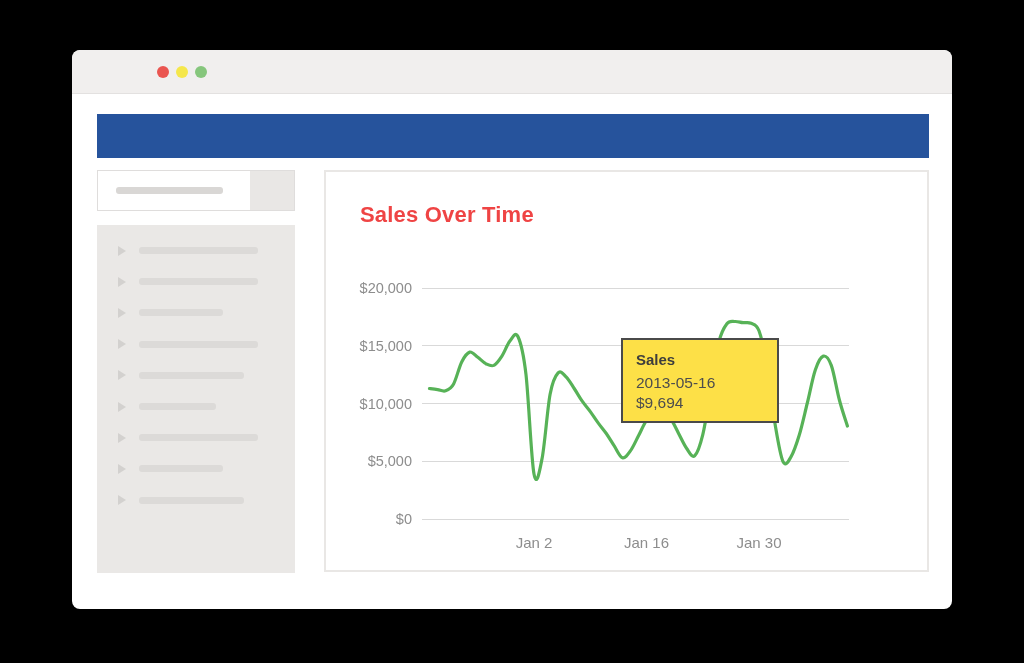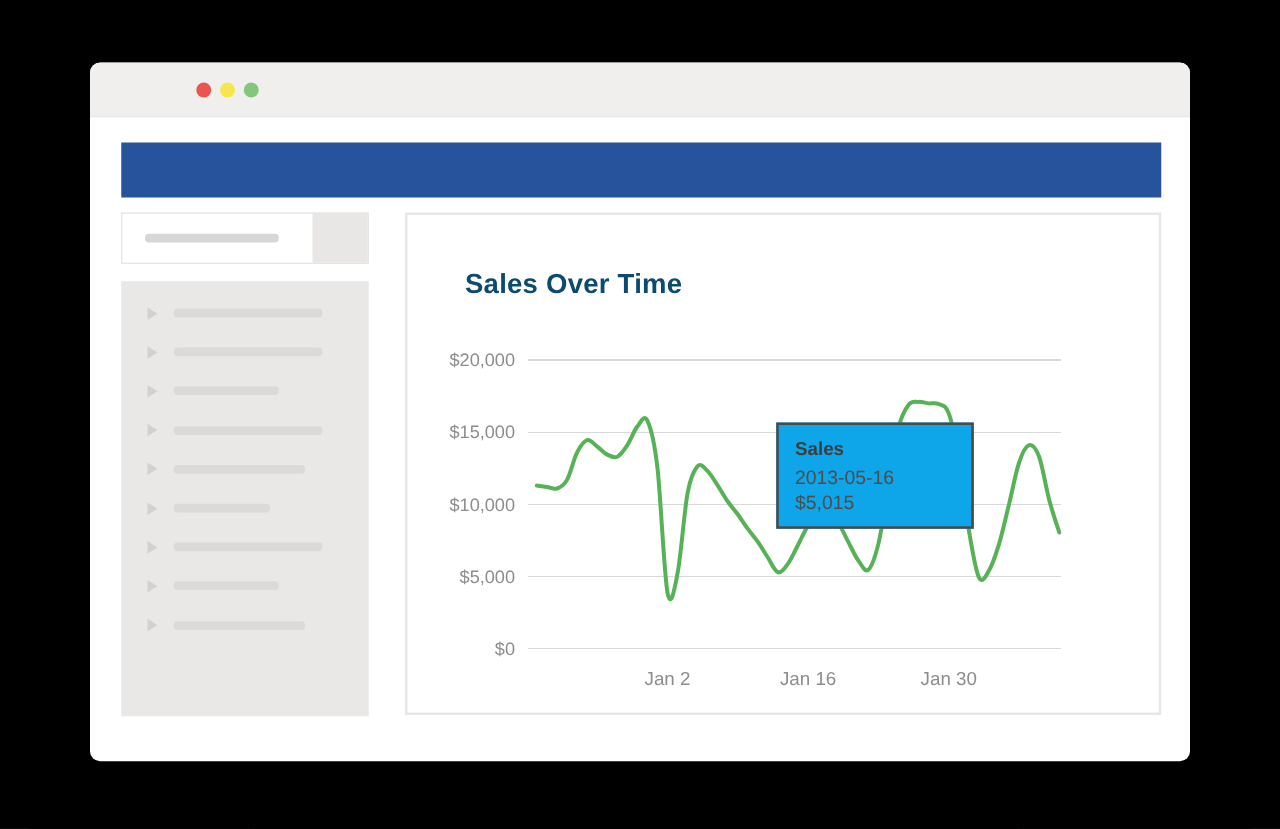--- a/index.html
+++ b/index.html
@@ -14,23 +14,23 @@
   .navbar{position:absolute;left:25px;top:64px;width:832px;height:44px;}
   .search{position:absolute;left:25px;top:120px;width:198px;height:41px;border:1px solid #dfdddc;box-sizing:border-box;display:flex;background:#fff;}
   .search-input{flex:1;background:#fff;display:flex;align-items:center;}
   .ph-bar{display:inline-block;margin-left:18px;width:107px;height:7px;border-radius:3px;background:#d9d7d5;}
   .search-btn{width:44px;background:#e9e7e5;}
   .sidepanel{position:absolute;left:25px;top:175px;width:198px;height:348px;background:#eae8e6;padding-top:10px;box-sizing:border-box;}
   .side-item{height:31.2px;display:flex;align-items:center;}
   .tri{display:inline-block;margin-left:21px;width:0;height:0;border-left:8px solid #d3d1cf;border-top:5px solid transparent;border-bottom:5px solid transparent;}
   .side-bar{display:inline-block;margin-left:13px;height:7px;border-radius:3px;background:#dcdad8;}
   .card{position:absolute;left:252px;top:120px;width:605px;height:402px;background:#fff;border:2px solid #e9e7e5;box-sizing:border-box;}
-  .card h1{position:absolute;left:34px;top:30px;margin:12px;font-size:22px;font-weight:700;color:#0c4a6e;letter-spacing:.2px;}
+  .card h1{position:absolute;left:34px;top:30px;margin:0;font-size:22px;font-weight:700;color:#ef4444;letter-spacing:.2px;}
   #chart-svg{position:absolute;left:0;top:0;width:601px;height:398px;}
-  .tooltip{position:absolute;left:295px;top:166px;width:158px;height:85px;background:#0ea5e9;border:2px solid #4a4a4a;box-sizing:border-box;padding:11px 14px 0 13px;z-index:5;}
+  .tooltip{position:absolute;left:295px;top:166px;width:158px;height:85px;background:#fde047;border:2px solid #4a4a4a;box-sizing:border-box;padding:11px 14px 0 13px;z-index:5;}
   .tt-series{font-size:15px;font-weight:700;color:#3d3d3d;margin-bottom:5px;}
   .tt-date,.tt-value{font-size:15.5px;color:#4d4d4d;line-height:20px;}
   .grid-line{stroke:#d9d9d9;stroke-width:1;}
   .ytick{font-size:14.5px;fill:#8d8d8d;}
   .xtick{font-size:15px;fill:#8d8d8d;}
 </style>
 </head>
 <body>
 
 <div class="stage">
@@ -110,18 +110,18 @@
             <text x="208" y="376" text-anchor="middle" class="xtick">Jan 2</text>
             <text x="320.5" y="376" text-anchor="middle" class="xtick">Jan 16</text>
             <text x="433" y="376" text-anchor="middle" class="xtick">Jan 30</text>
           </g>
           <path d="M103.5,216.5C104.9,216.7,108.9,217.3,111.6,217.6C114.3,218.0,116.9,219.8,119.6,218.8C122.3,217.8,125.0,216.7,127.6,211.9C130.3,207.1,133.0,195.2,135.7,189.9C138.4,184.6,141.0,180.9,143.7,180.1C146.4,179.3,149.1,183.4,151.8,185.3C154.4,187.2,157.1,190.3,159.8,191.7C162.5,193.0,165.1,194.6,167.8,193.4C170.5,192.1,173.2,188.2,175.9,184.1C178.5,180.1,181.2,172.4,183.9,169.1C186.6,165.9,189.3,158.9,191.9,164.5C194.6,170.1,197.3,179.7,200.0,202.6C202.6,225.5,205.3,287.9,208.0,302.0C210.7,316.0,213.4,300.2,216.0,286.9C218.7,273.7,221.4,236.6,224.1,222.3C226.8,207.9,229.4,203.8,232.1,200.9C234.8,198.0,237.5,202.3,240.1,204.9C242.8,207.5,245.5,212.4,248.2,216.5C250.9,220.5,253.5,225.3,256.2,229.2C258.9,233.0,261.6,235.9,264.3,239.6C266.9,243.2,269.6,247.5,272.3,251.1C275.0,254.8,277.6,257.7,280.3,261.5C283.0,265.4,285.7,270.2,288.4,274.2C291.0,278.3,293.7,285.0,296.4,285.8C299.1,286.6,301.8,282.5,304.4,278.9C307.1,275.2,309.8,268.9,312.5,263.8C315.1,258.8,317.8,252.3,320.5,248.4C323.2,244.6,325.9,242.2,328.5,240.7C331.2,239.3,333.9,238.6,336.6,239.6C339.3,240.5,341.9,242.9,344.6,246.5C347.3,250.2,350.0,256.5,352.6,261.5C355.3,266.5,358.0,272.8,360.7,276.5C363.4,280.3,366.0,286.1,368.7,283.8C371.4,281.5,374.1,273.7,376.8,262.7C379.4,251.7,382.1,233.0,384.8,217.6C387.5,202.2,390.1,181.3,392.8,170.3C395.5,159.3,398.2,155.3,400.9,151.8C403.5,148.3,406.2,149.7,408.9,149.5C411.6,149.3,414.3,150.4,416.9,150.7C419.6,150.9,422.3,149.9,425.0,151.2C427.6,152.6,430.3,151.5,433.0,158.7C435.7,166.0,438.4,178.9,441.0,194.5C443.7,210.1,446.4,236.4,449.1,252.3C451.8,268.2,454.4,284.4,457.1,289.8C459.8,295.2,462.5,289.1,465.1,284.6C467.8,280.2,470.5,272.1,473.2,263.3C475.9,254.4,478.5,242.4,481.2,231.5C483.9,220.6,486.6,205.9,489.3,198.0C491.9,190.1,494.6,184.9,497.3,184.1C500.0,183.4,502.6,186.1,505.3,193.4C508.0,200.7,510.7,217.9,513.4,228.0C516.0,238.1,520.1,249.7,521.4,254.0" fill="none" stroke="#57b257" stroke-width="3.2" stroke-linecap="round"></path>
         </svg>
       <h1>Sales Over Time</h1>
       <div class="tooltip">
         <div class="tt-series">Sales</div>
         <div class="tt-date">2013-05-16</div>
-        <div class="tt-value">$5,015</div>
+        <div class="tt-value">$9,694</div>
       </div>
     </div>
 
   </div>
 </div>
 
 </body></html>

